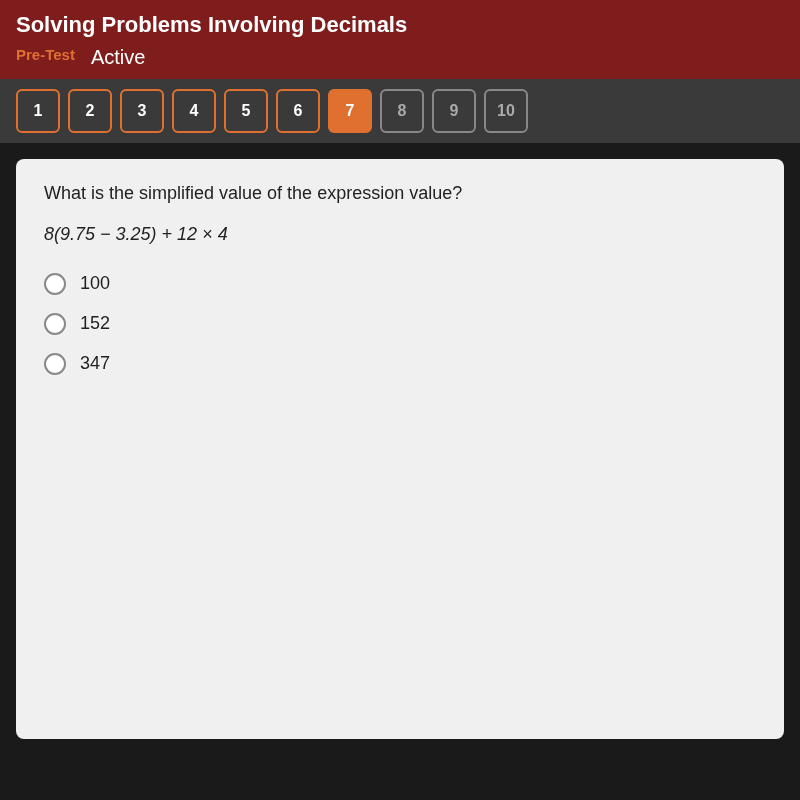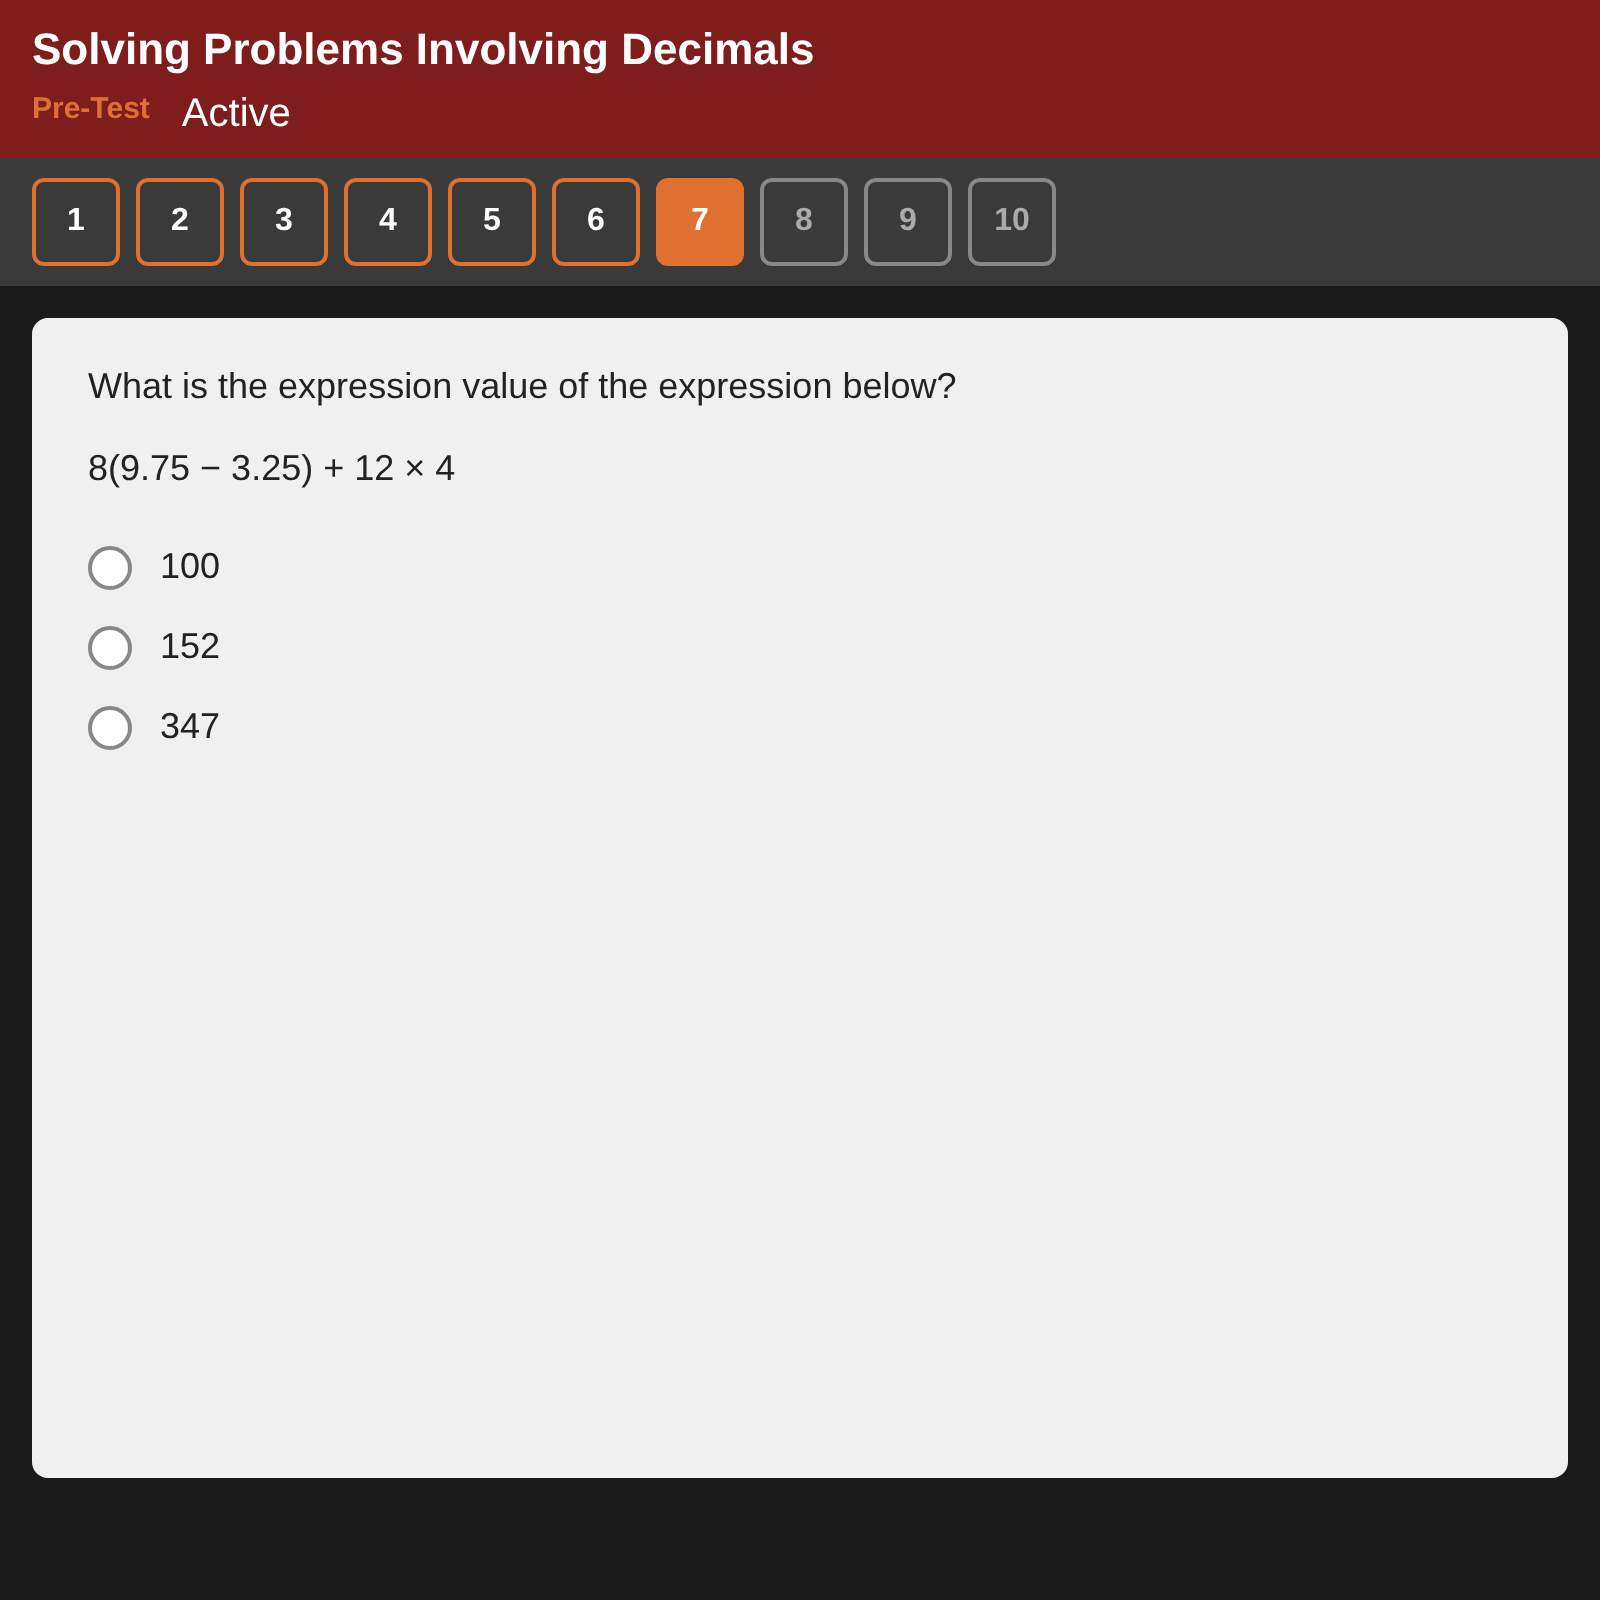--- a/index.html
+++ b/index.html
@@ -98,20 +98,21 @@
       font-size: 18px;
       color: #222222;
       margin-bottom: 20px;
       font-weight: normal;
     }
 
     .expression {
       font-size: 18px;
       color: #222222;
       margin-bottom: 28px;
+      font-style: italic;
     }
 
     .options {
       display: flex;
       flex-direction: column;
       gap: 18px;
       margin-top: 12px;
     }
 
     .option-item {
@@ -154,21 +155,21 @@
     <div class="nav-btn orange-border">4</div>
     <div class="nav-btn orange-border">5</div>
     <div class="nav-btn orange-border">6</div>
     <div class="nav-btn active">7</div>
     <div class="nav-btn dim">8</div>
     <div class="nav-btn dim">9</div>
     <div class="nav-btn dim">10</div>
   </div>
 
 <div class="content-area">
-  <div class="question-text">What is the expression value of the expression below?</div>
+  <div class="question-text">What is the simplified value of the expression value?</div>
   <div class="expression">8(9.75 − 3.25) + 12 × 4</div>
   <div class="options">
 
   <div class="option-item">
         <div class="radio-circle"></div>
         <span class="option-label">100</span>
       </div>
       <div class="option-item">
         <div class="radio-circle"></div>
         <span class="option-label">152</span>

